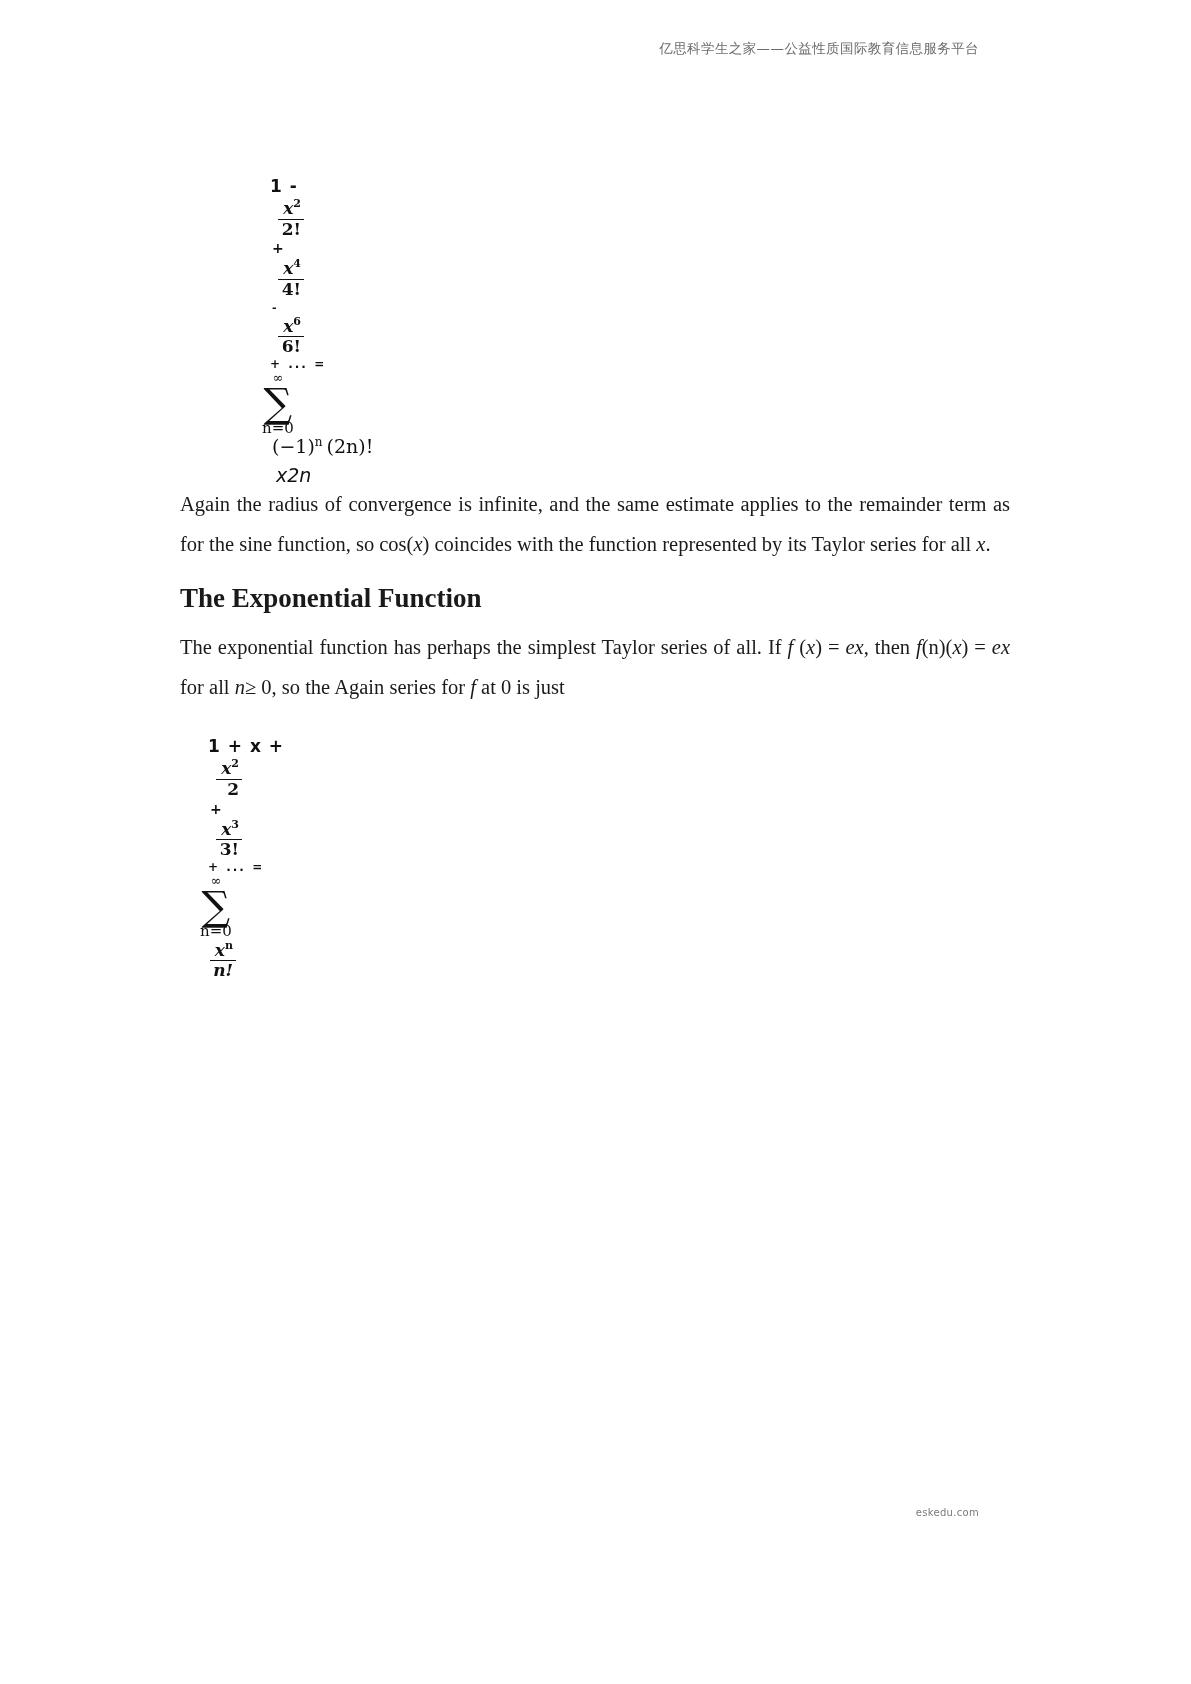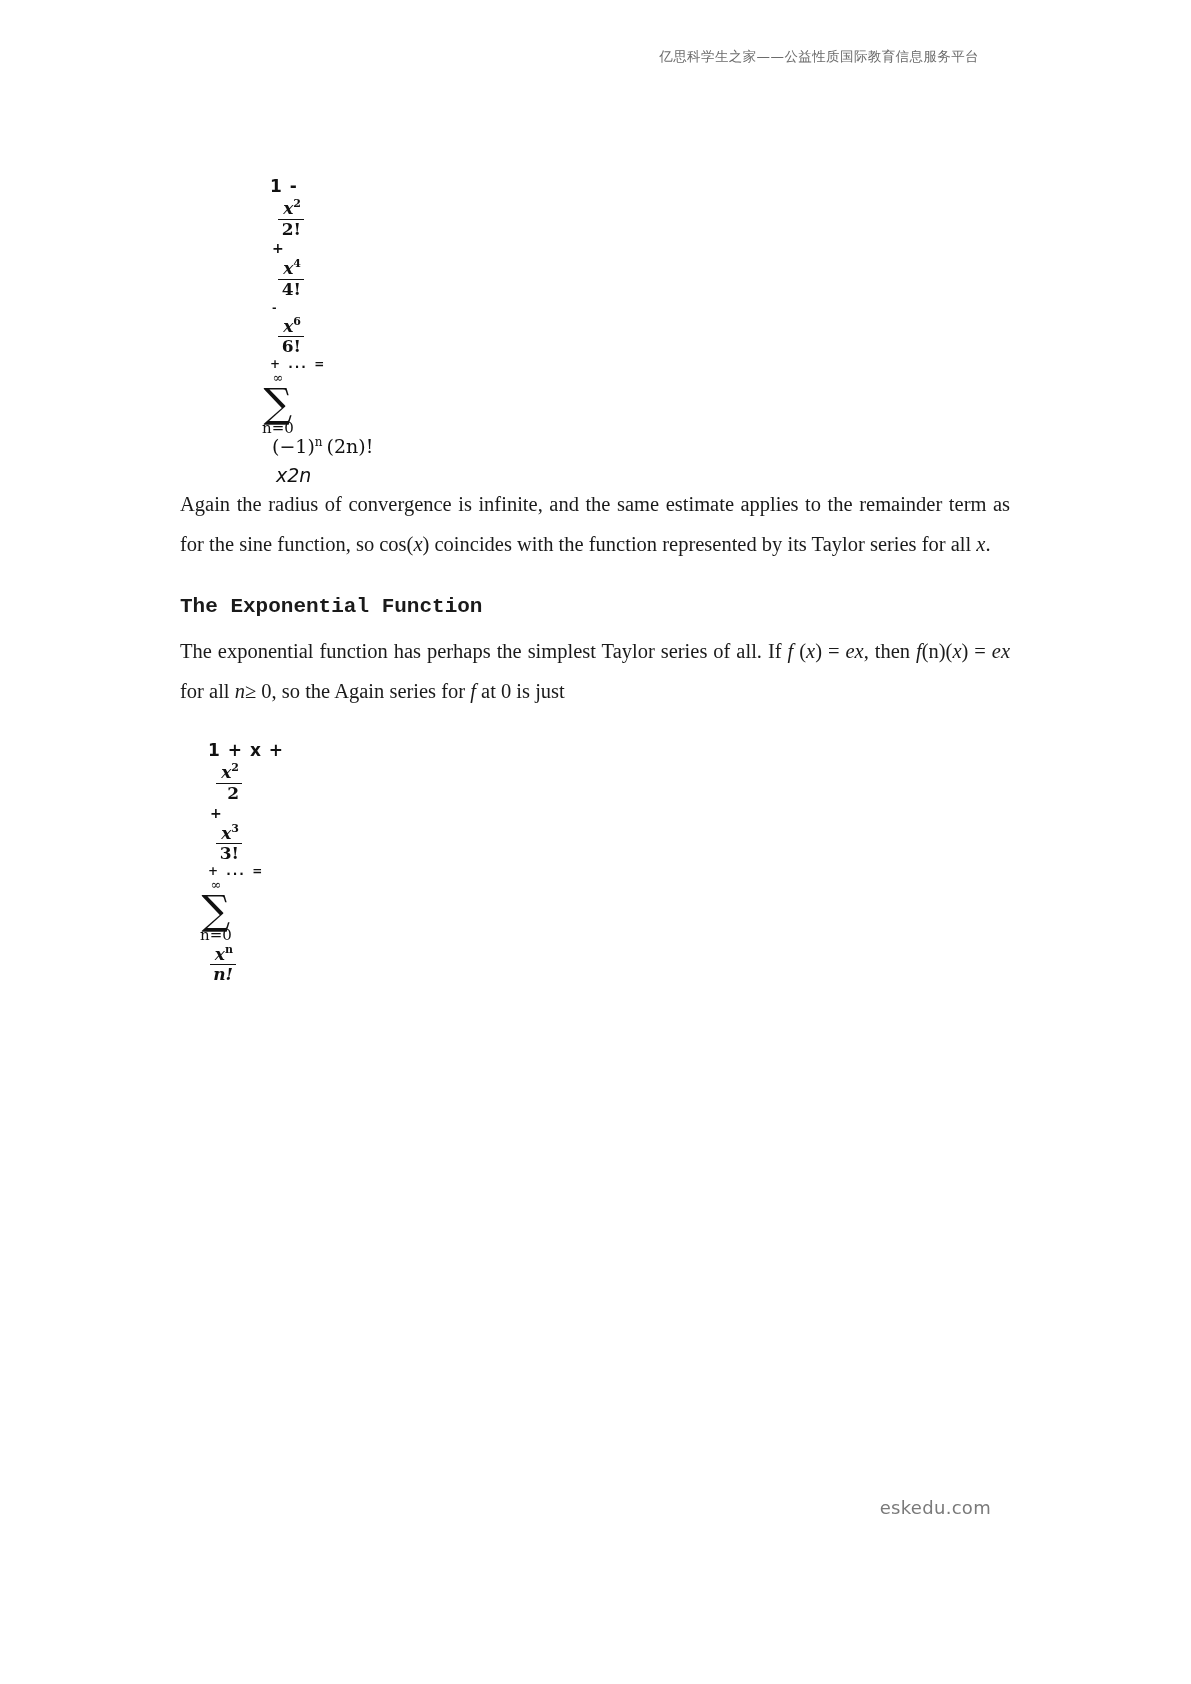--- a/index.html
+++ b/index.html
@@ -16,34 +16,34 @@
     overflow: hidden;
   }
   .page {
     position: relative;
     width: 1191px;
     height: 1684px;
     box-sizing: border-box;
   }
   .header-note {
     position: absolute;
-    top: 48px;
+    top: 40px;
     right: 212px;
     font-family: "DejaVu Sans", sans-serif;
     font-size: 13.5px;
     color: #6b6b6b;
     letter-spacing: 0.4px;
     white-space: nowrap;
   }
   .footer-note {
     position: absolute;
     bottom: 166px;
-    right: 200px;
-    font-family: "DejaVu Sans", sans-serif;
-    font-size: 18px;
+    right: 212px;
+    font-family: "DejaVu Sans", sans-serif;
+    font-size: 10px;
     color: #7a7a7a;
     letter-spacing: 0.3px;
     white-space: nowrap;
   }
   .content {
     position: absolute;
     left: 180px;
     top: 140px;
     width: 830px;
   }
@@ -182,24 +182,24 @@
     font-size: 20.5px;
     line-height: 1.95;
     text-align: justify;
     margin: 0;
   }
   p.body.just {
     text-align: justify;
     text-justify: inter-word;
   }
   .heading {
-    font-family: Liberation Mono, monospace;
-    font-size: 21px;
-    font-weight: bold;
-    margin: 30px 0 14px 0;
+    font-family: Liberation Serif, serif;
+    font-size: 27px;
+    font-weight: bold;
+    margin: 18px 0 14px 0;
   }
   .it { font-style: italic; }
   .sp-top-2 { margin-top: 64px; }
   .gap-big { height: 96px; }
 </style>
 </head>
 <body>
 
 <div class="page">
 

